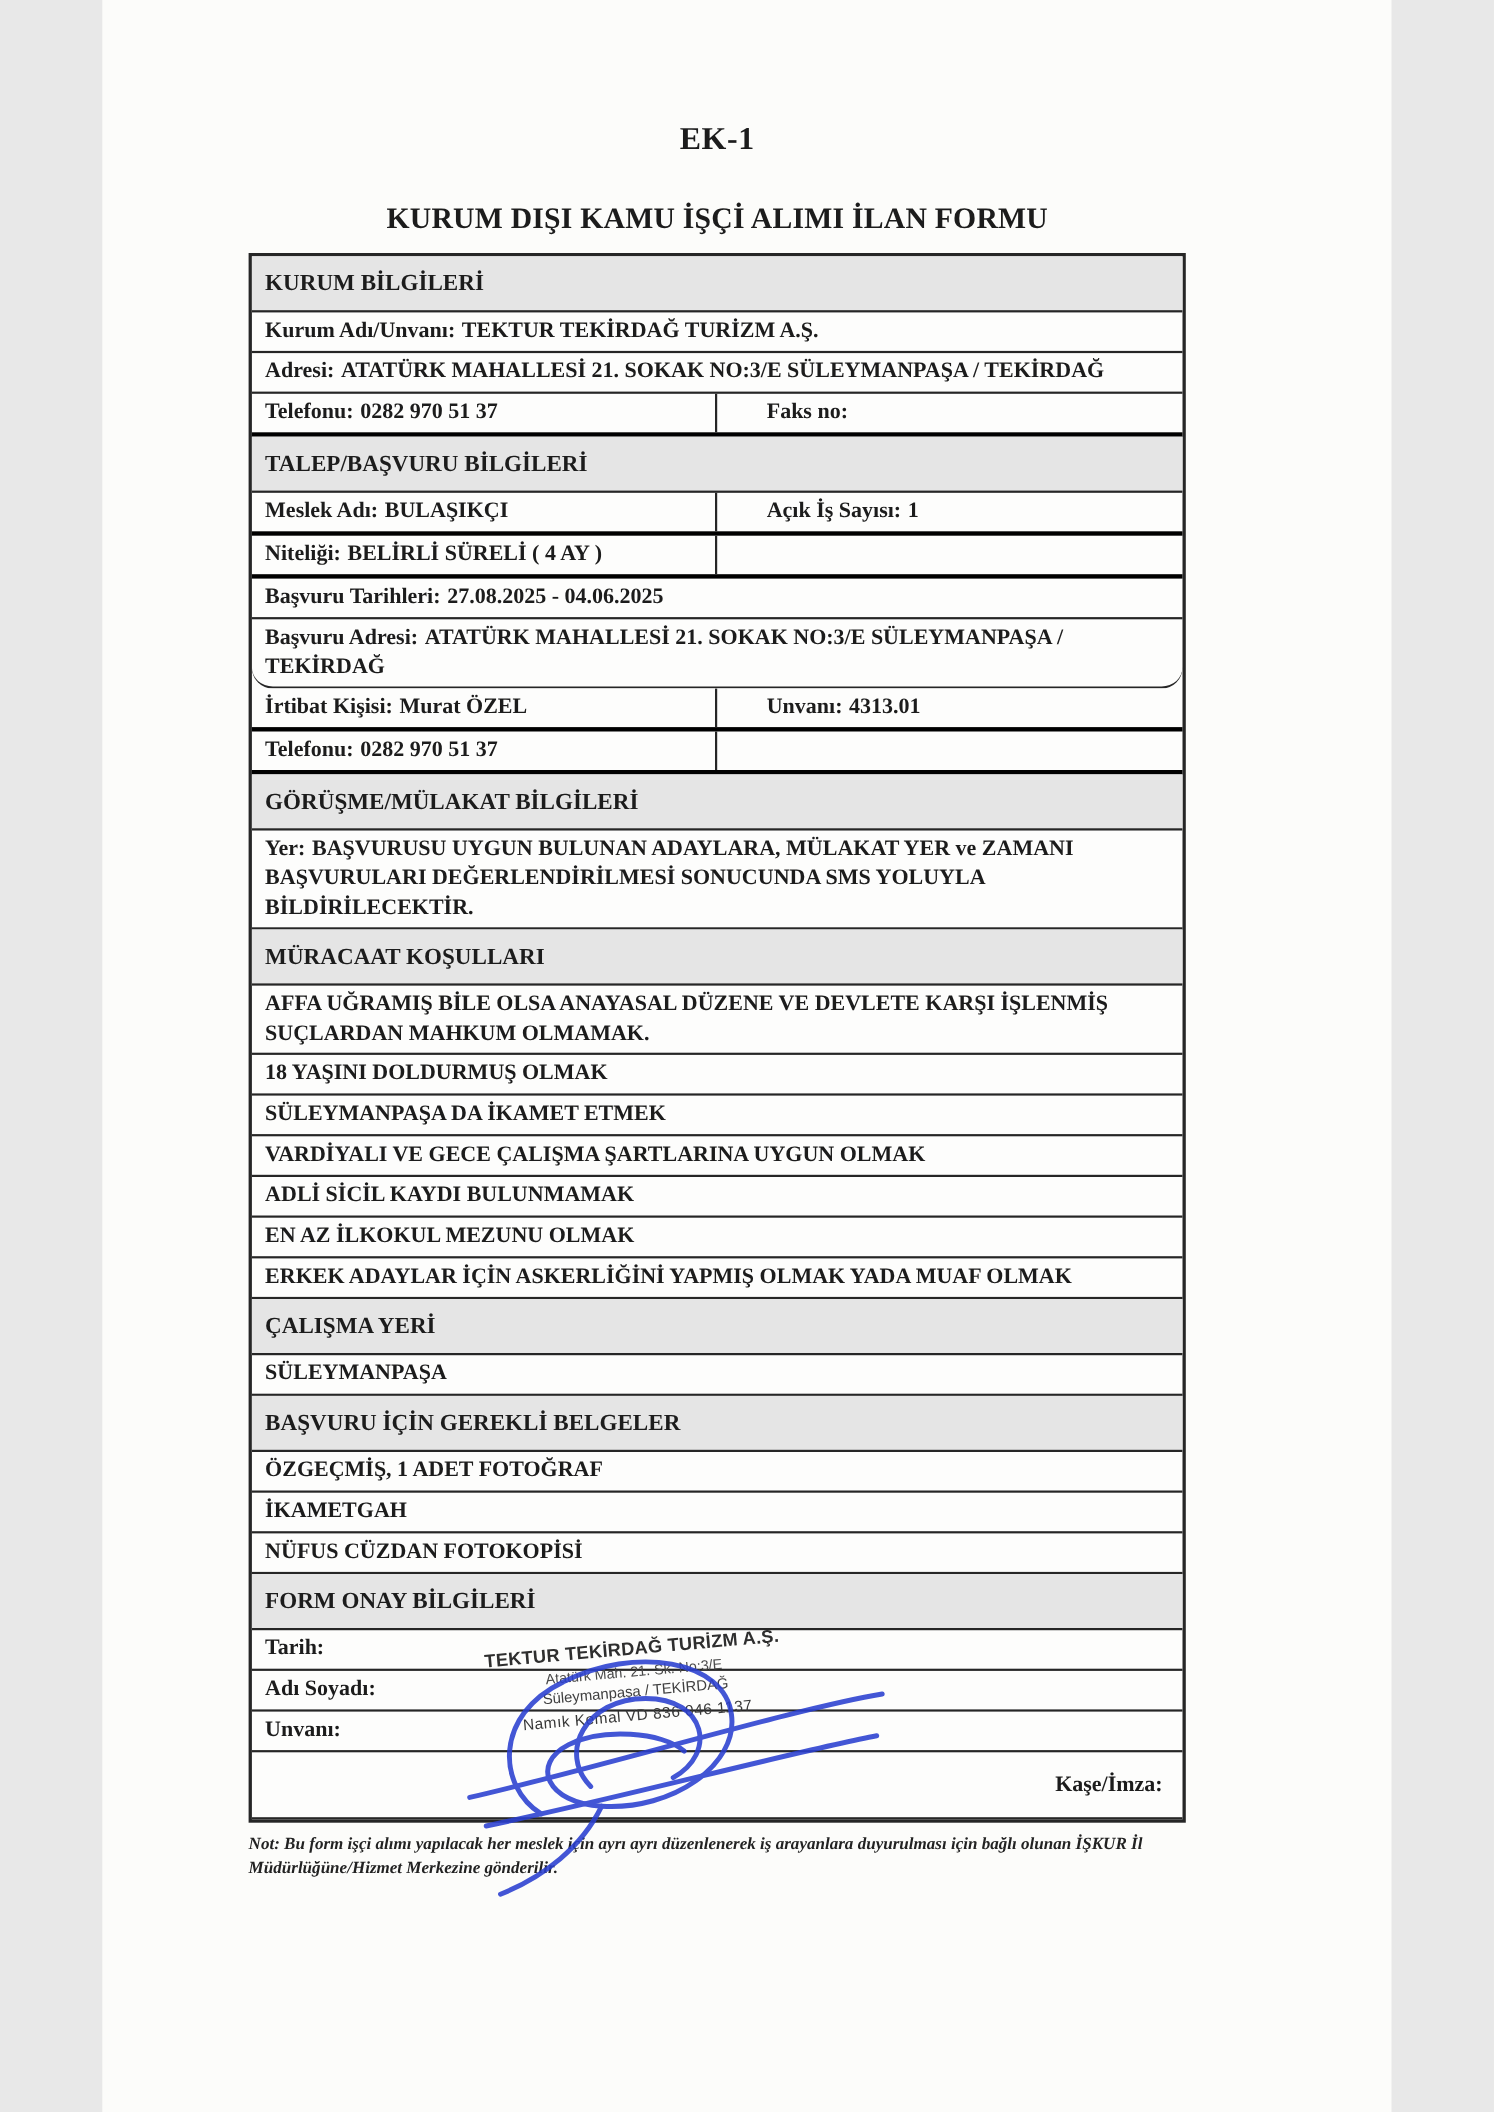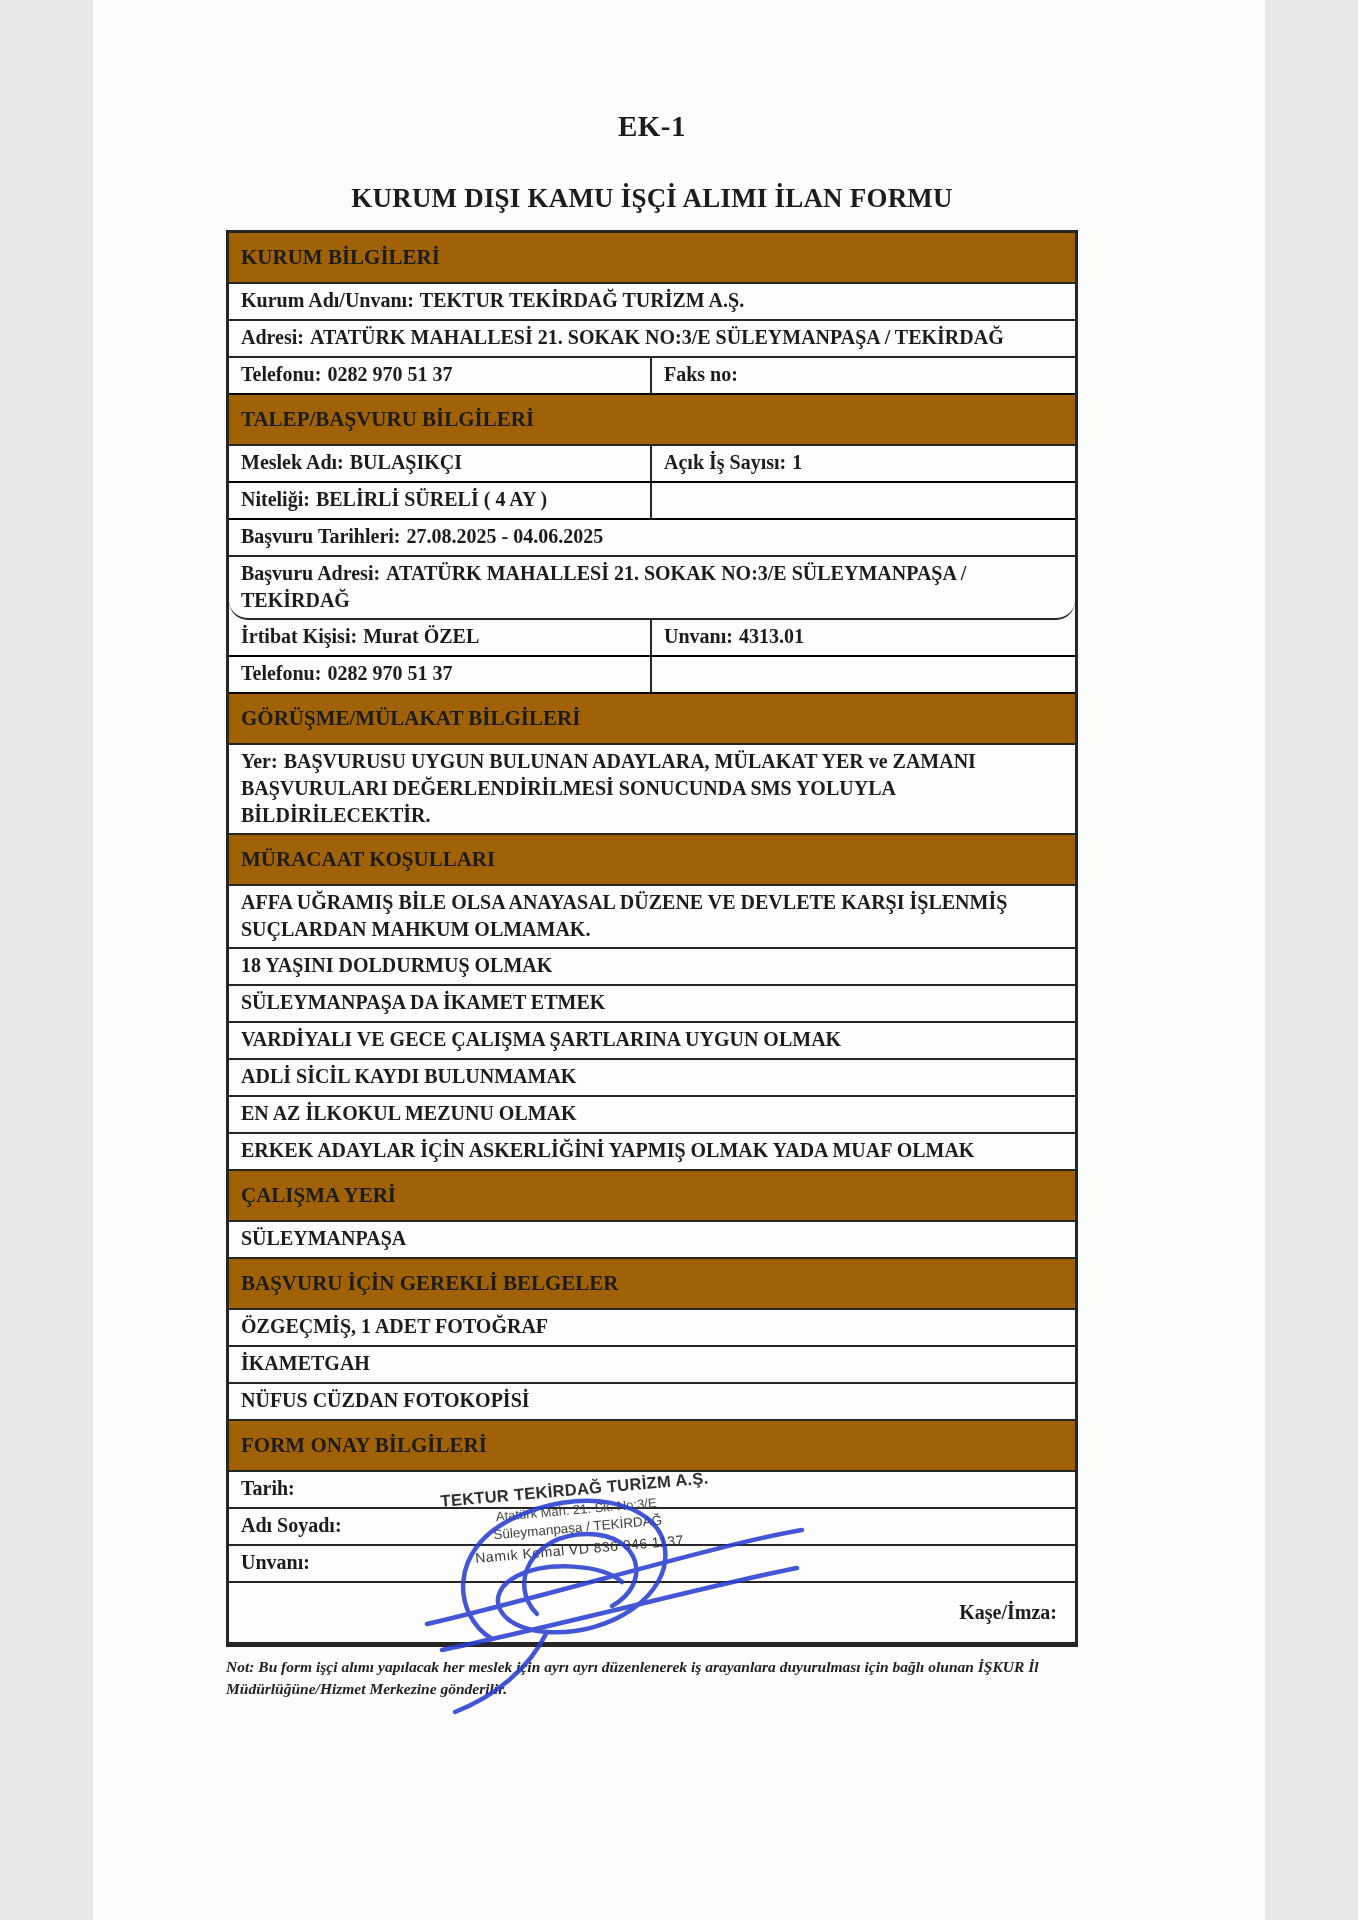--- a/index.html
+++ b/index.html
@@ -10,35 +10,35 @@
     background:#fcfcfa;
     font-family:"Liberation Serif", serif;
     color:#1c1c1c;
     overflow:hidden;
   }
   .content { position:absolute; left:133px; top:0; width:852px; }
   .doc-code { margin-top:110px; text-align:center; font-size:29px; font-weight:bold; letter-spacing:.5px; }
   .doc-title { margin-top:40px; text-align:center; font-size:27px; font-weight:bold; letter-spacing:.2px; }
   .form { margin-top:16px; border:3px solid #262626; position:relative; background:#fdfdfc; }
   .sec {
-    background:#a16207;
+    background:#e5e5e5;
     border-bottom:2px solid #262626;
     padding:12px 12px;
     font-size:21px; font-weight:bold;
   }
   .row {
     border-bottom:2px solid #262626;
     padding:3px 12px 4px 12px;
     font-size:20px; font-weight:bold;
     line-height:1.35;
     min-height:28px;
   }
   .row.wrap-narrow .val { display:inline; }
   .row.wrap-narrow { padding-right:80px;border-radius:19px; }
-  .row2 { display:flex; border-bottom:2px solid #000000; font-size:20px; font-weight:bold; line-height:1.35; }
+  .row2 { display:flex; border-bottom:4px solid #000000; font-size:20px; font-weight:bold; line-height:1.35;gap:33px; }
   .row2 .c1 { flex:0 0 50%; box-sizing:border-box; padding:3px 12px 4px 12px; border-right:2px solid #262626; min-height:28px; }
   .row2 .c2 { flex:1; padding:3px 12px 4px 12px; min-height:28px; }
   .row-tall { min-height:52px;text-align:right; }
   .onay-rows { position:relative; }
   .onay-rows .row:last-child { border-bottom:none; }
   .label { margin-right:6px; }
   .footnote {
     margin-top:9px;
     font-style:italic;
     font-weight:bold;

